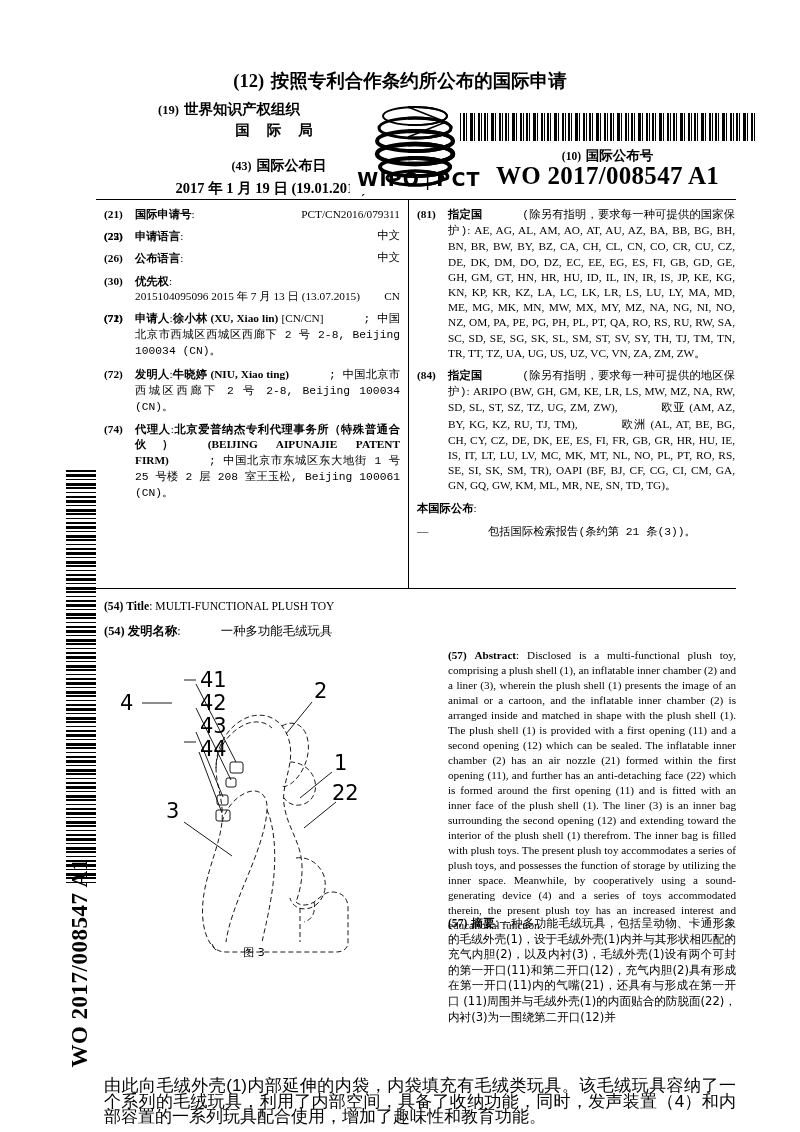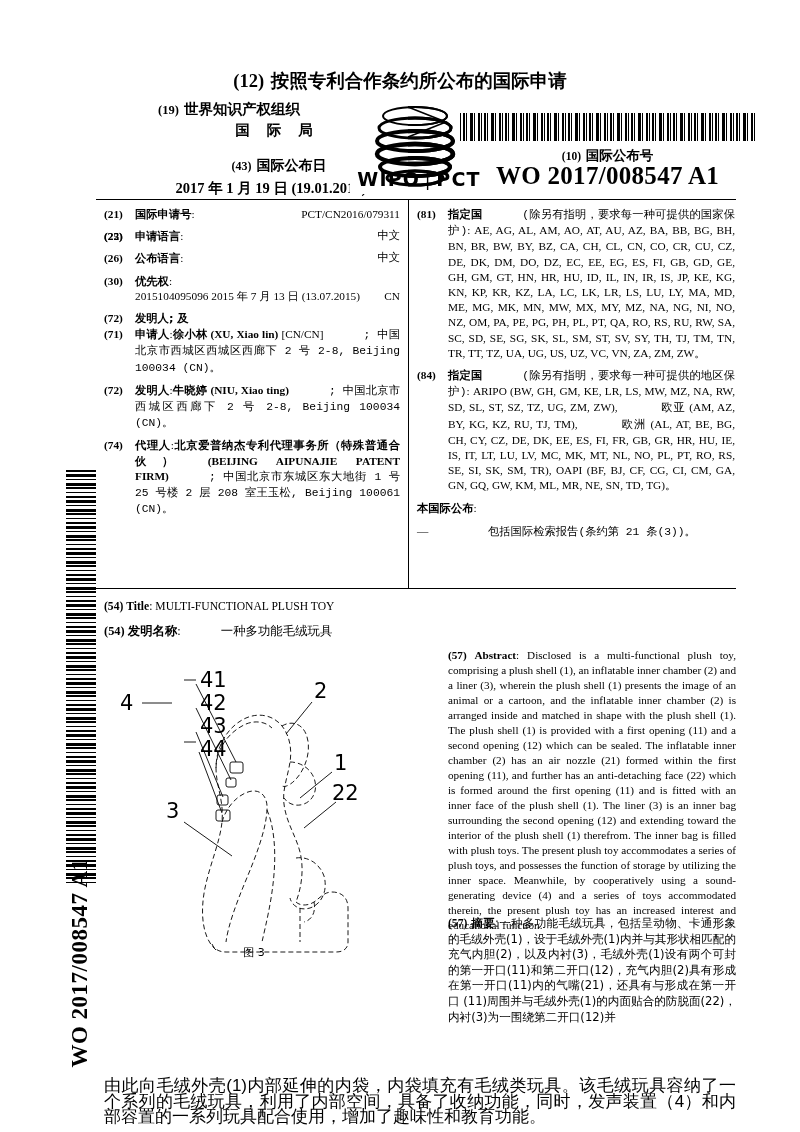--- a/index.html
+++ b/index.html
@@ -245,21 +245,20 @@
         <div><span class="cjk">优先权</span><span>:</span></div>
         <div class="rowline">
             <span>2015104095096 2015 年 7 月 13 日  (13.07.2015)</span>
             <span>CN</span>
           </div>
       </div>
     </div>
 
     <div class="field" style="margin-bottom:1px;">
       <span class="fcode">(72)</span>
-      <div class="fbody"><span class="cjk">发明人; 及</span></div>
     </div>
 
     <div class="field">
       <span class="fcode">(71)</span>
       <div class="fbody just">
         <span class="cjk">申请人</span><span>:</span><span class="cjk">徐小林</span>
         <b>(XU, Xiao lin)</b>
         <span>[CN/CN]</span><span class="cjk-n">; 中国北京市西城区西城区西廊下 2 号 2-8, Beijing 100034 (CN)。</span>
       </div>
     </div>

